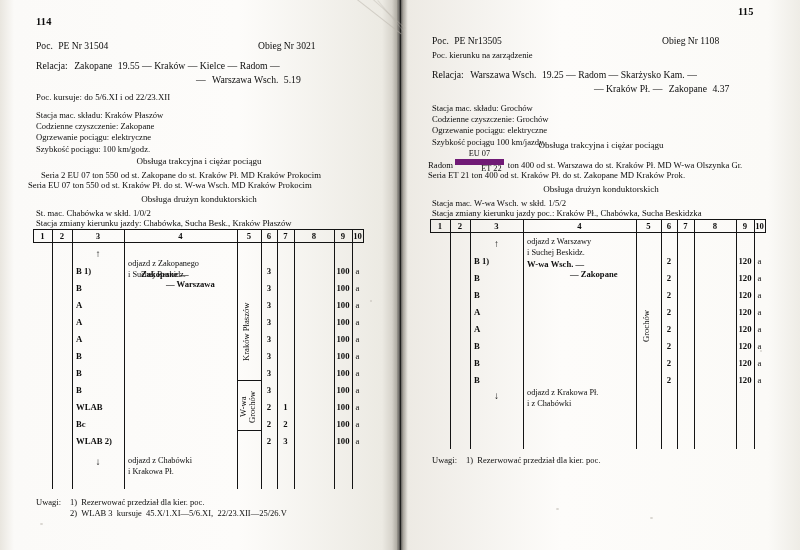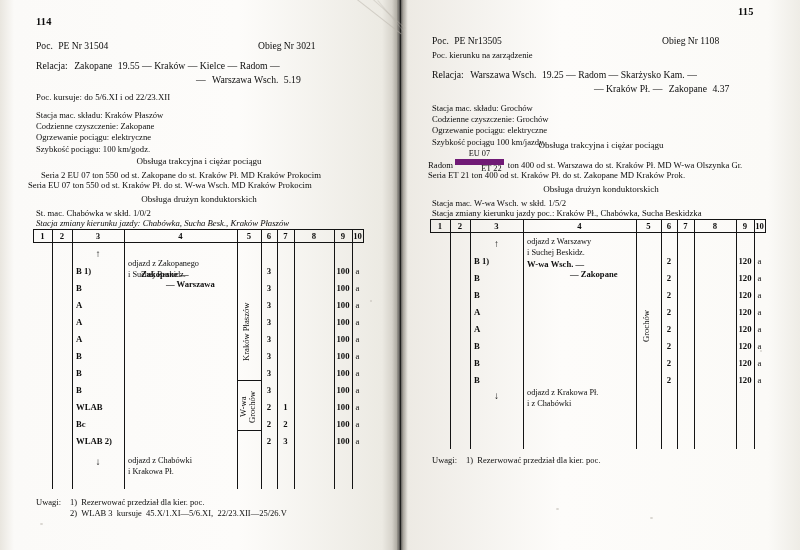--- a/index.html
+++ b/index.html
@@ -178,21 +178,21 @@
 Szybkość pociągu: 100 km/godz.</div>
 
     <div class="centered" style="left:0; width:398px; top:156px; font-size:9px;">Obsługa trakcyjna i ciężar pociągu</div>
 
     <div class="row-line" style="left:16px; top:170px; font-size:8.7px;margin-left:25px;">Seria 2 EU 07 ton 550 od st. Zakopane do st. Kraków Pł. MD Kraków Prokocim</div>
     <div class="row-line" style="left:28px; top:180px; font-size:8.7px;">Seria EU 07 ton 550 od st. Kraków Pł. do st. W-wa Wsch. MD Kraków Prokocim</div>
 
     <div class="centered" style="left:0; width:398px; top:194px; font-size:9px;">Obsługa drużyn konduktorskich</div>
 
     <div class="row-line" style="left:36px; top:208px; font-size:8.7px;">St. mac. Chabówka w skłd. 1/0/2</div>
-    <div class="row-line" style="left:36px; top:218px; font-size:8.7px;font-style:italic;">Stacja zmiany kierunku jazdy: Chabówka, Sucha Besk., Kraków Płaszów</div>
+    <div class="row-line" style="left:36px; top:218px; font-size:8.7px;">Stacja zmiany kierunku jazdy: Chabówka, Sucha Besk., Kraków Płaszów</div>
 
     <div class="grid" style="left:0; top:0; width:398px; height:550px;">
 
       <div class="hline" style="left:33px; top:229px; width:330px;"></div>
       <div class="hline" style="left:33px; top:242px; width:330px;"></div>
 
       <div class="vline" style="left:33px;  top:229px; height:14px;"></div>
       <div class="vline" style="left:52px;  top:229px; height:260px;"></div>
       <div class="vline" style="left:72px;  top:229px; height:260px;"></div>
       <div class="vline" style="left:124px; top:229px; height:260px;"></div>

